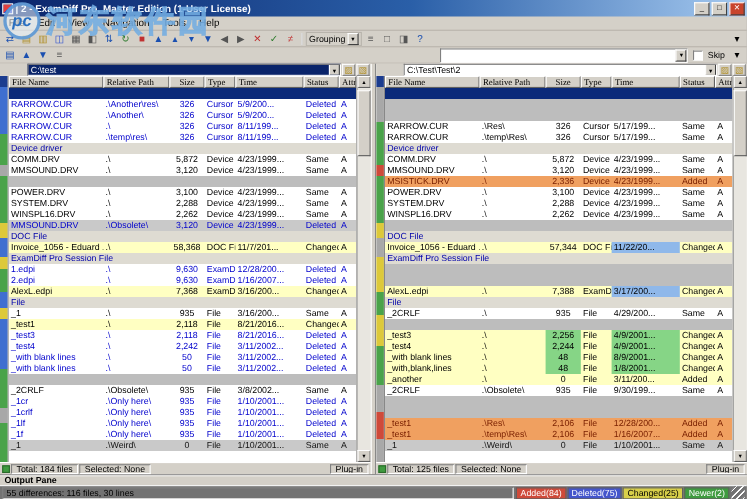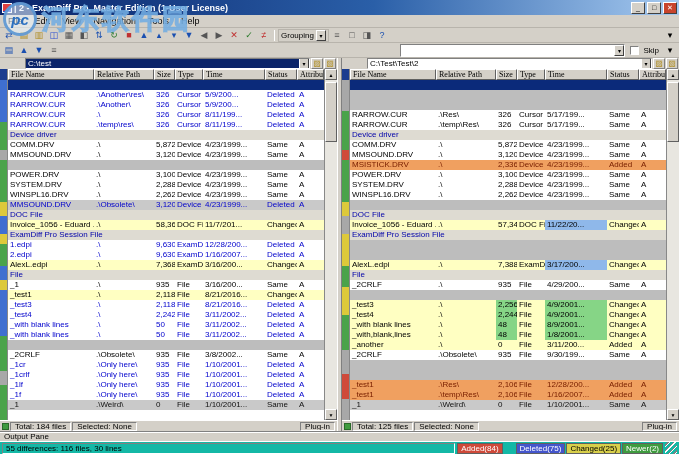--- a/index.html
+++ b/index.html
@@ -70,21 +70,21 @@
   .dm-right { background: linear-gradient(to bottom,
     #1b3c8f 0 3%, #a8a8a8 3% 12%, #4aa34a 12% 23%, #cf4a3a 23% 26%, #4aa34a 26% 38%,
     #ddc93a 38% 42%, #a8a8a8 42% 47%, #ddc93a 47% 56%, #4aa34a 56% 62%, #ddc93a 62% 70%,
     #4aa34a 70% 80%, #a8a8a8 80% 87%, #cf4a3a 87% 94%, #a8a8a8 94% 100%); }
 
   .grid-wrap { flex: 1; display: flex; flex-direction: column; overflow: hidden; background: #fff; }
   .colheaders { height: 11px; display: flex; overflow: hidden; }
   .colh { height: 11px; background: #d4d0c8; border: 1px solid;
           border-color: #fff #606060 #606060 #fff; font-size: 8px; line-height: 9px;
           padding: 0 2px; white-space: nowrap; overflow: hidden; color: #000; font-family: Liberation Serif, serif; }
-  .c0 { width: 86px; } .c1 { width: 60px; } .c2 { width: 21px; text-align: left; }
+  .c0 { width: 86px; } .c1 { width: 60px; } .c2 { width: 32px; text-align: center; }
   .c3 { width: 28px; } .c4 { width: 62px; } .c5 { width: 32px; } .c6 { flex: 1; min-width: 0; }
   .rows { flex: 1; overflow: hidden; background: #fff; }
   .row { height: 10px; display: flex; overflow: hidden; }
   .cell { font-size: 8px; line-height: 10px; padding: 0 2px; white-space: nowrap; overflow: hidden; }
   .group-label { flex: 1; }
   .row.same    { color: #000; }
   .row.deleted { color: #0000cc; }
   .row.changed { background: #ffffc2; color: #000; }
   .row.added   { background: #f0a060; color: #7a2000; }
   .row.empty   { background: #bdbdbd; }
@@ -106,23 +106,23 @@
 
   .pane-footer { height: 11px; background: #d4d0c8; display: flex; align-items: center;
                  gap: 1px; padding: 0 2px; border-top: 1px solid #fff; font-size: 8px; }
   .pf-icon { width: 7px; height: 7px; background: #3f9b3f; border: 1px solid #2a6a2a; flex: 0 0 auto; }
   .pf-sec { height: 9px; line-height: 8px; padding: 0 4px; border: 1px solid;
             border-color: #808080 #fff #fff #808080; white-space: nowrap; overflow: hidden; }
   .pf-sec.right { margin-left: auto; }
 
   .output-pane { height: 10px; background: #d4d0c8; border-top: 1px solid #808080;
                  box-shadow: inset 0 1px 0 #fff; display: flex; align-items: flex-start;
-                 padding: 0 4px; font-size: 8px; color: #000; }
-
-  .statusbar { height: 13px; background: #14b8a6; border-top: 1px solid #fff;
+                 padding: 0 4px; font-size: 8px; color: #000; font-weight: bold; }
+
+  .statusbar { height: 13px; background: #737373; border-top: 1px solid #fff;
                display: flex; align-items: center; gap: 2px; padding: 0 2px; font-size: 8px; }
   .sb-main { flex: 1; height: 11px; line-height: 10px; padding: 0 3px; border: 1px solid;
              border-color: #808080 #fff #fff #808080; white-space: nowrap; overflow: hidden; }
   .badges { display: flex; gap: 1px; }
   .badge { height: 11px; line-height: 10px; padding: 0 3px; border: 1px solid #606060;
            font-size: 8px; white-space: nowrap; }
   .size-grip { width: 12px; height: 12px;
                background: repeating-linear-gradient(135deg, transparent 0 2px, #808080 2px 3px, #fff 3px 4px); }
 
   
@@ -745,21 +745,21 @@
   </div>
 
   <div class="output-pane">
     <span>Output Pane</span>
   </div>
 
   <div class="statusbar">
     <span class="sb-main">55 differences: 116 files, 30 lines</span>
     <span class="badges">
         <span class="badge" style="background: rgb(207, 74, 58); color: rgb(255, 255, 255);">Added(84)</span>
-        <span class="badge" style="background: rgb(68, 85, 204); color: rgb(255, 255, 255); margin-left: 12px;">Deleted(75)</span>
+        <span class="badge" style="background: rgb(68, 85, 204); color: rgb(255, 255, 255);">Deleted(75)</span>
         <span class="badge" style="background: rgb(216, 207, 74); color: rgb(0, 0, 0);">Changed(25)</span>
         <span class="badge" style="background: rgb(63, 155, 63); color: rgb(255, 255, 255);">Newer(2)</span>
       </span>
     <span class="size-grip"></span>
   </div>
 
   <div class="watermark">
     <span class="wm-logo">pc</span>
     <span class="wm-text">河东软件园</span>
   </div>

